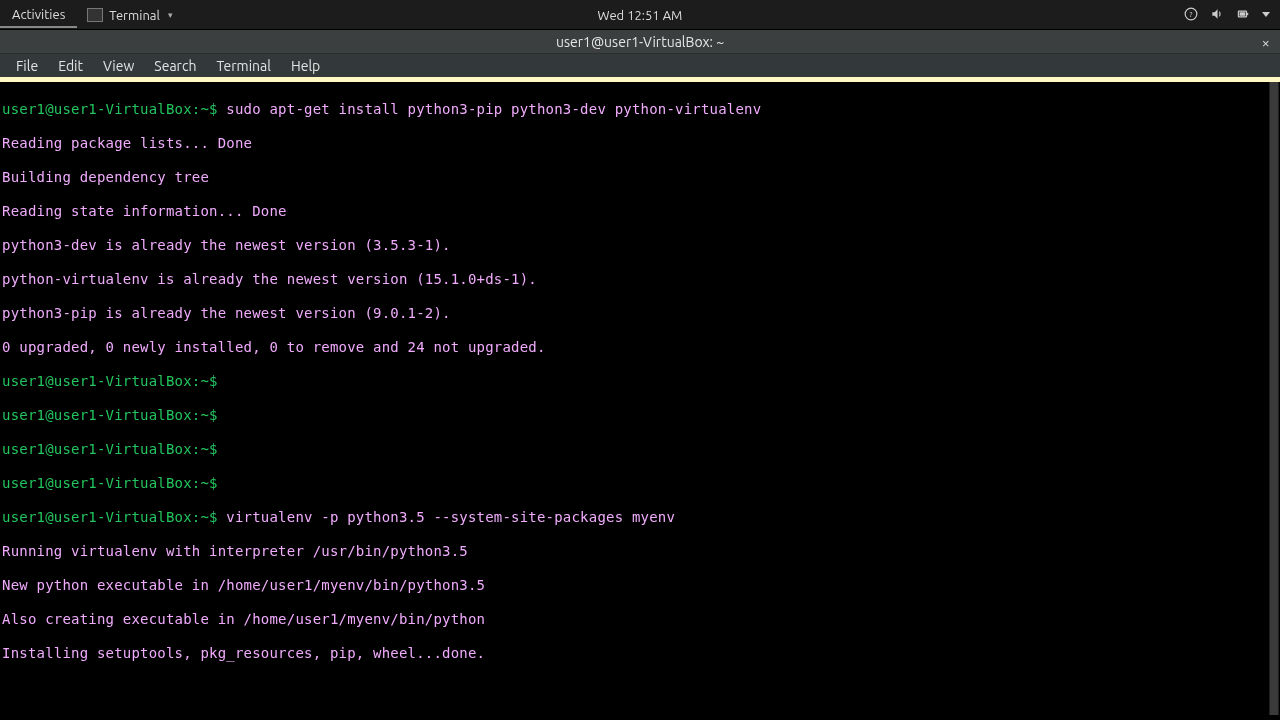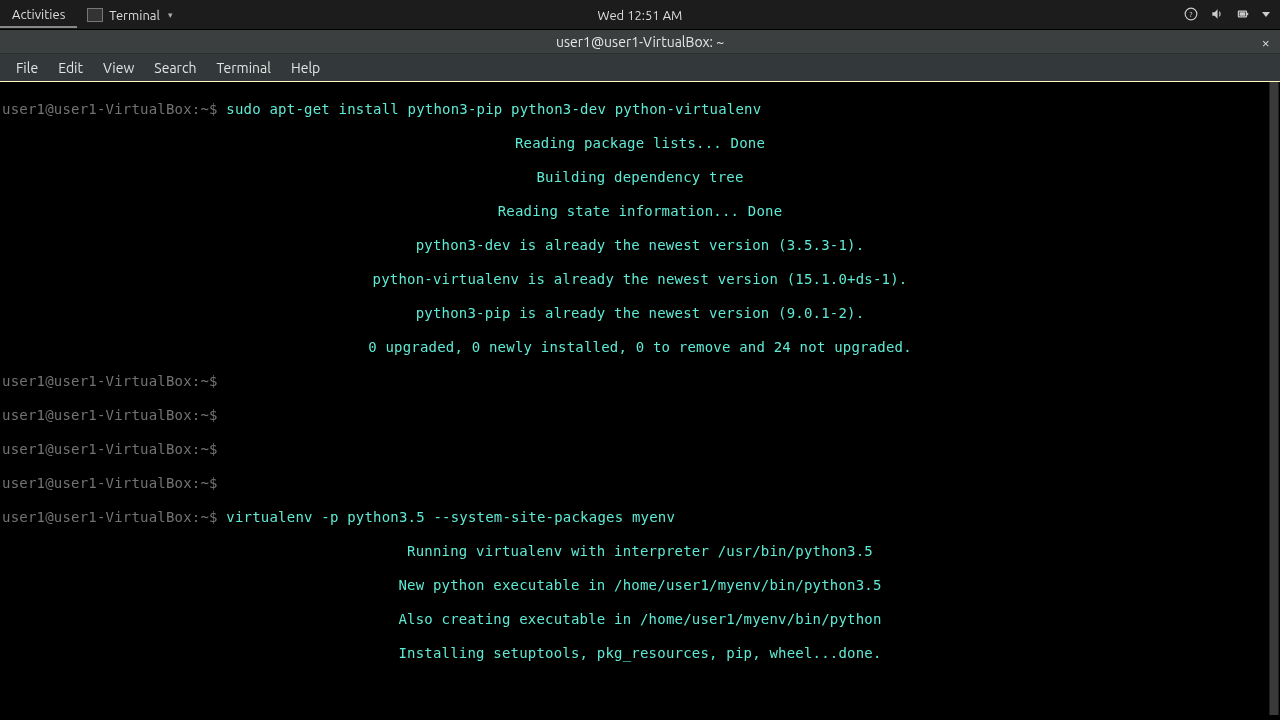--- a/index.html
+++ b/index.html
@@ -45,21 +45,21 @@
   
   .menubar {
     height: 28px;
     background: #33393b;
     display: flex;
     align-items: center;
     gap: 0;
     padding: 0 6px;
     font-size: 14px;
     color: #e3e3e3;
-    border-bottom: 1px solid #fef9c3;
+    border-bottom: 5px solid #fef9c3;
   }
   .menubar .menuitem { padding: 4px 10px; }
 
   
   .termbody {
     background: #000;
     color: #e8e8e8;
     font-family: "DejaVu Sans Mono","Ubuntu Mono","Liberation Mono",monospace;
     font-size: 14px;
     line-height: 17px;
@@ -71,22 +71,22 @@
     position: relative;
   }
   .termbody .scrollbar {
     position: absolute; right: 1px; top: 0; width: 10px; height: 100%;
     background: #202020;
   }
   .termbody .scrollbar .thumb {
     position: absolute; left: 1px; width: 8px; top: 0; height: 100%;
     background: #3a3a3a;
   }
-  .prompt { color: #737373; } 
-  .white  { color: #5eead4; text-align: center; }
+  .prompt { color: #22c55e; } 
+  .white  { color: #f0abfc; }
   .line { display: block; }
 </style>
 </head>
 <body>
 
 <div class="topbar">
   <div class="left">
     <div class="activities">Activities</div>
     <div class="appmenu">
       <span class="termicon"></span>

